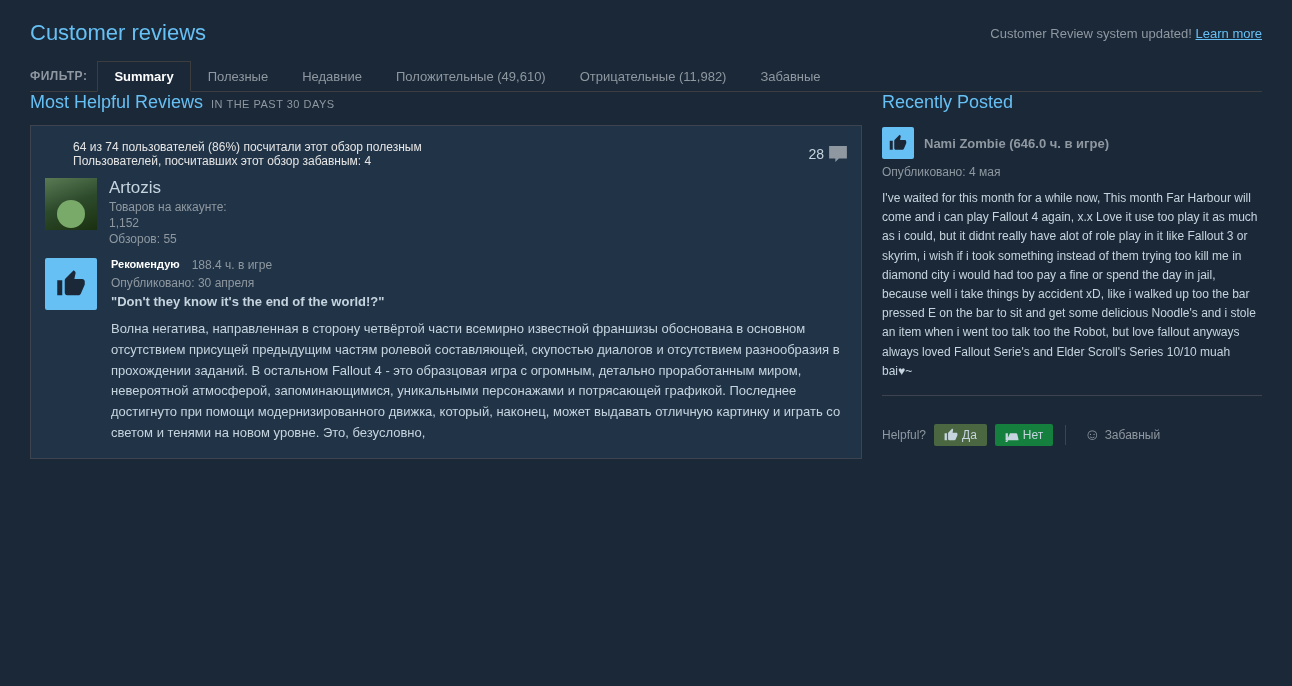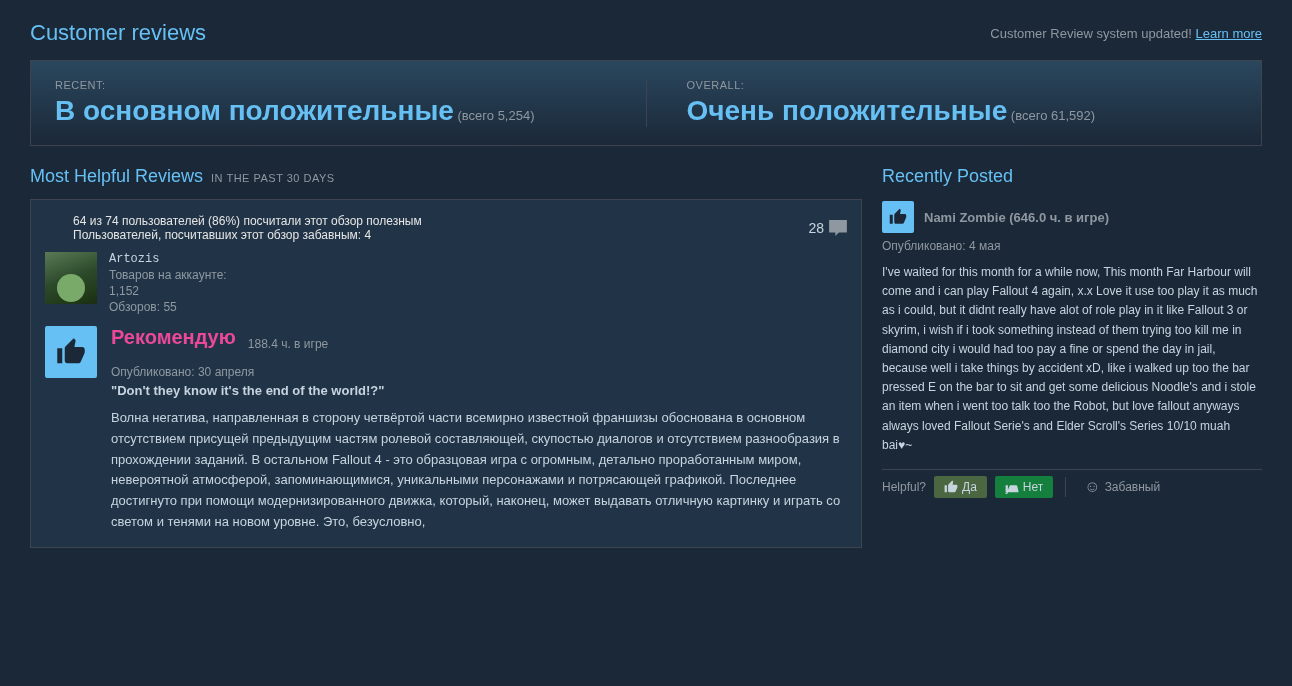--- a/index.html
+++ b/index.html
@@ -185,22 +185,21 @@
       align-items: center;
       justify-content: center;
     }
     .reviewer-details {
       display: flex;
       flex-direction: column;
       gap: 2px;
     }
     .reviewer-name {
       color: #c6d4df;
-      font-size: 12px;
-      font-family: Liberation Mono, monospace;
+      font-size: 17px;
     }
     .reviewer-stat {
       color: #8f98a0;
       font-size: 12px;
     }
     .review-body {
       display: flex;
       gap: 14px;
     }
     .thumb-container {
@@ -217,24 +216,24 @@
       align-items: center;
       justify-content: center;
       border-radius: 2px;
     }
     .thumb-up svg {
       fill: #1b2838;
       width: 30px;
       height: 30px;
     }
     .recommend-label {
-      color: #ec4899;
-      font-size: 20px;
-      font-weight: bold;
-      margin-bottom: 12px;
+      color: #ffffff;
+      font-size: 11px;
+      font-weight: bold;
+      margin-bottom: 2px;
     }
     .hours-played {
       color: #8f98a0;
       font-size: 12px;
     }
     .review-text-block {
       flex: 1;
     }
     .review-date {
       color: #8f98a0;
@@ -293,21 +292,21 @@
     .recent-review-text {
       color: #c6d4df;
       font-size: 12px;
       line-height: 1.6;
     }
     .helpful-bar {
       display: flex;
       align-items: center;
       gap: 8px;
       margin-top: 14px;
-      padding-top: 4px;
+      padding-top: 26px;
       border-top: 1px solid #3d4450;
     }
     .helpful-bar-label {
       color: #8f98a0;
       font-size: 12px;
     }
     .helpful-btn {
       display: flex;
       align-items: center;
       gap: 4px;
@@ -349,33 +348,30 @@
 <div class="page-container">
 
   <div class="header-row">
     <h1 class="page-title">Customer reviews</h1>
     <div class="review-system-notice">
       <span>Customer Review system updated!</span>
       <a href="#">Learn more</a>
     </div>
   </div>
 
-
-  <div class="rating-box">
-    <div class="rating-section">
-      <div class="rating-label">RECENT:</div>
-      <span class="rating-value">В основном положительные</span>
-      <span class="rating-count">(всего 5,254)</span>
-    </div>
-    <div class="rating-section">
-      <div class="rating-label">OVERALL:</div>
-      <span class="rating-value">Очень положительные</span>
-      <span class="rating-count">(всего 61,592)</span>
-    </div>
+  <div class="filter-bar">
+    <span class="filter-label">ФИЛЬТР:</span>
+    <div class="filter-tab active">Summary</div>
+    <div class="filter-tab">Полезные</div>
+    <div class="filter-tab">Недавние</div>
+    <div class="filter-tab">Положительные (49,610)</div>
+    <div class="filter-tab">Отрицательные (11,982)</div>
+    <div class="filter-tab">Забавные</div>
   </div>
+
 
   <div class="two-col">
 
     <div class="left-col">
       <div class="section-heading">
         <span class="section-title">Most Helpful Reviews</span>
         <span class="section-subtitle">IN THE PAST 30 DAYS</span>
       </div>
 
       <div class="review-card">

